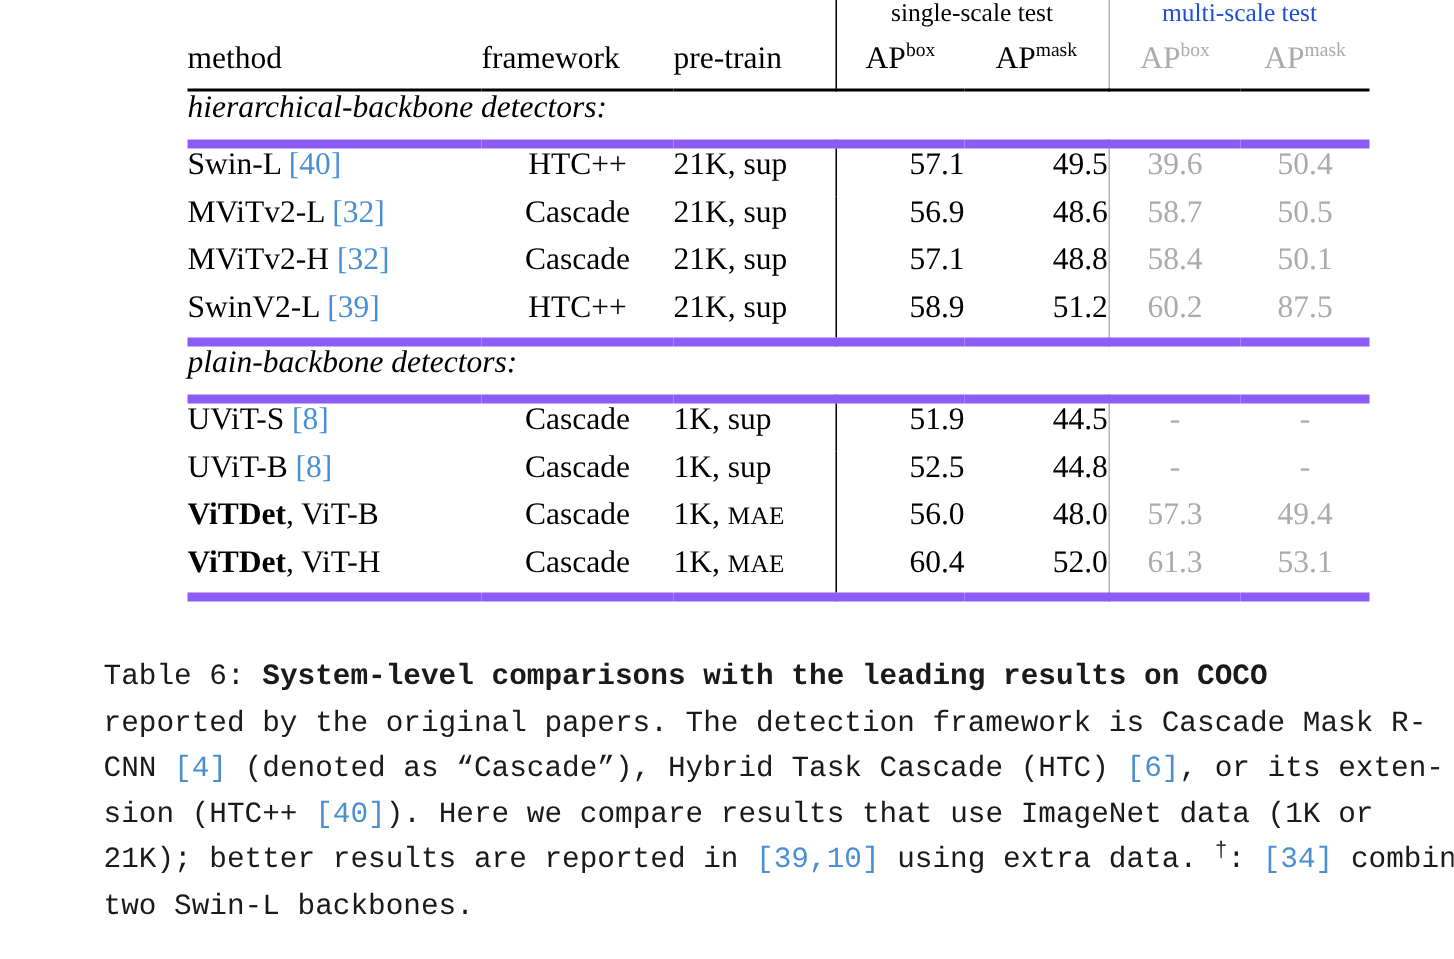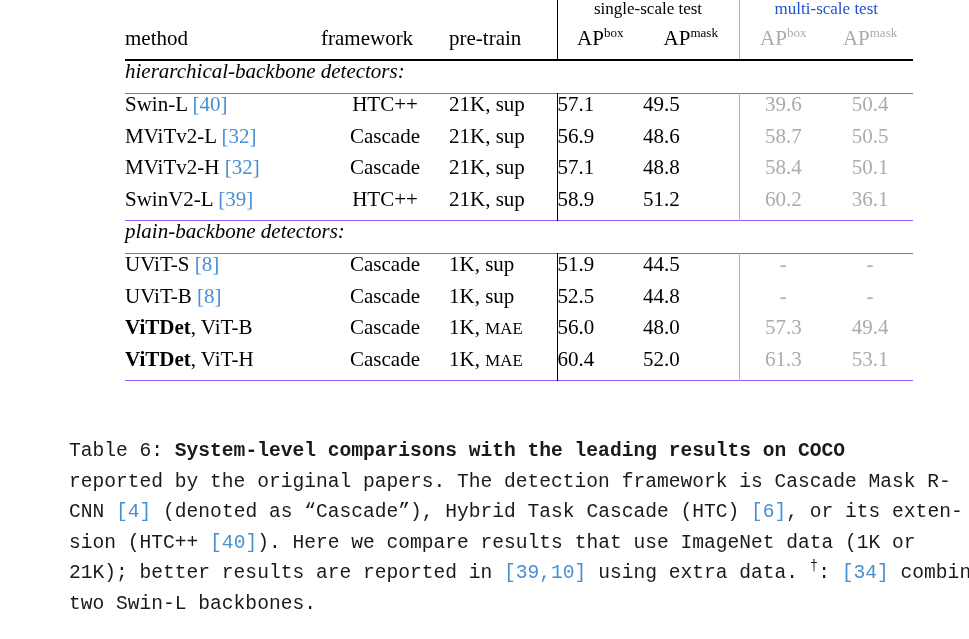--- a/index.html
+++ b/index.html
@@ -91,31 +91,31 @@
   }
 
   
   .data-row td {
     height: 31.5px;
     padding-top: 1px;
   }
   .cell-method    { text-align: left;   }
   .cell-framework { text-align: center;   padding-left: 4px; }
   .cell-pretrain  { text-align: left;   padding-left: 2px; }
-  .cell-num       { text-align: left; }
+  .cell-num       { text-align: right; }
   .cell-num-gray  { text-align: center; color: #ababab; }
 
   .bold { font-weight: bold; }
   .cite { color: #4a8fd2; }
   .sc   { font-size: 0.80em; letter-spacing: 0.2px; }
   .dagger { font-size: 0.66em; vertical-align: super; line-height: 0; }
 
   
   .rule-thin-top    { border-top: 1px solid #000000; }
-  .rule-thin-bottom { border-bottom: 1px solid #8b5cf6; font-family: Liberation Serif, serif; }
+  .rule-thin-bottom { border-bottom: 6px solid #8b5cf6; font-family: Liberation Serif, serif; }
   .rule-thick-bottom{ border-bottom: 2.4px solid #000000; }
 
   .vl-left  { border-left: 1px solid #000000; }
   .vl-gray  { border-left: 1px solid #b4b4b4; }
 
   
   .caption {
     position: absolute;
     left: 22px;
     top: 436px;
@@ -196,21 +196,21 @@
             <td class="cell-num-gray vl-gray">58.4</td>
             <td class="cell-num-gray">50.1</td>
           </tr>
           <tr class="data-row rule-thin-bottom">
             <td class="cell-method"><span>SwinV2-L </span><span class="cite">[39]</span></td>
             <td class="cell-framework">HTC++</td>
             <td class="cell-pretrain"><span>21K, </span><span class="">sup</span></td>
             <td class="cell-num vl-left">58.9</td>
             <td class="cell-num">51.2</td>
             <td class="cell-num-gray vl-gray">60.2</td>
-            <td class="cell-num-gray">36.1</td>
+            <td class="cell-num-gray">87.5</td>
           </tr>
           <tr class="sec-row rule-thin-top rule-thin-bottom">
             <td colspan="7">plain-backbone detectors:</td>
           </tr>
           <tr class="data-row">
             <td class="cell-method"><span>UViT-S </span><span class="cite">[8]</span></td>
             <td class="cell-framework">Cascade</td>
             <td class="cell-pretrain"><span>1K, </span><span class="">sup</span></td>
             <td class="cell-num vl-left">51.9</td>
             <td class="cell-num">44.5</td>

